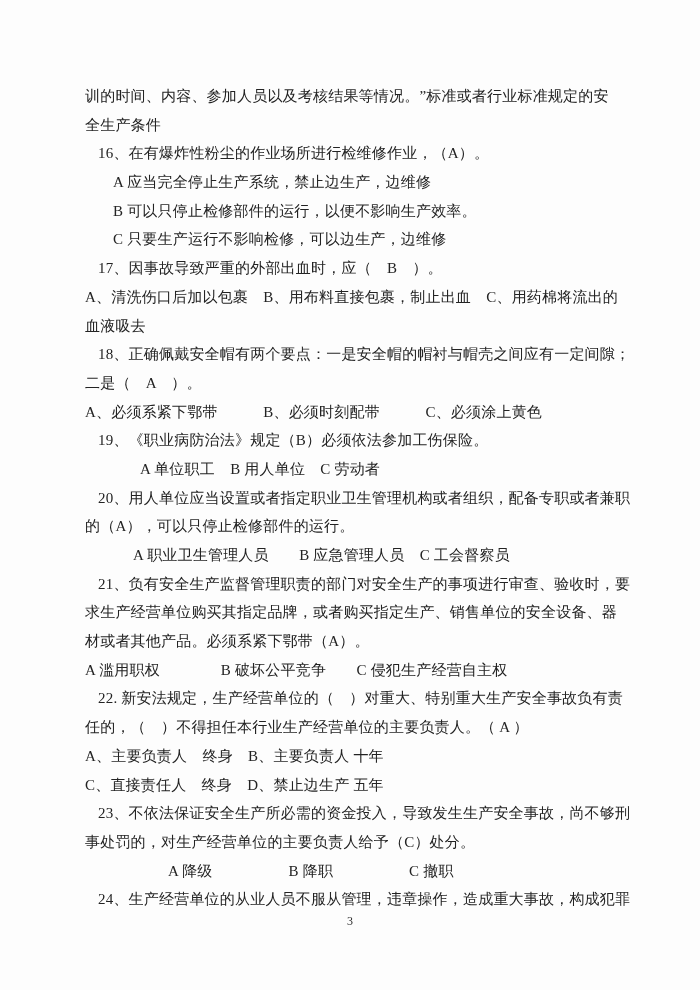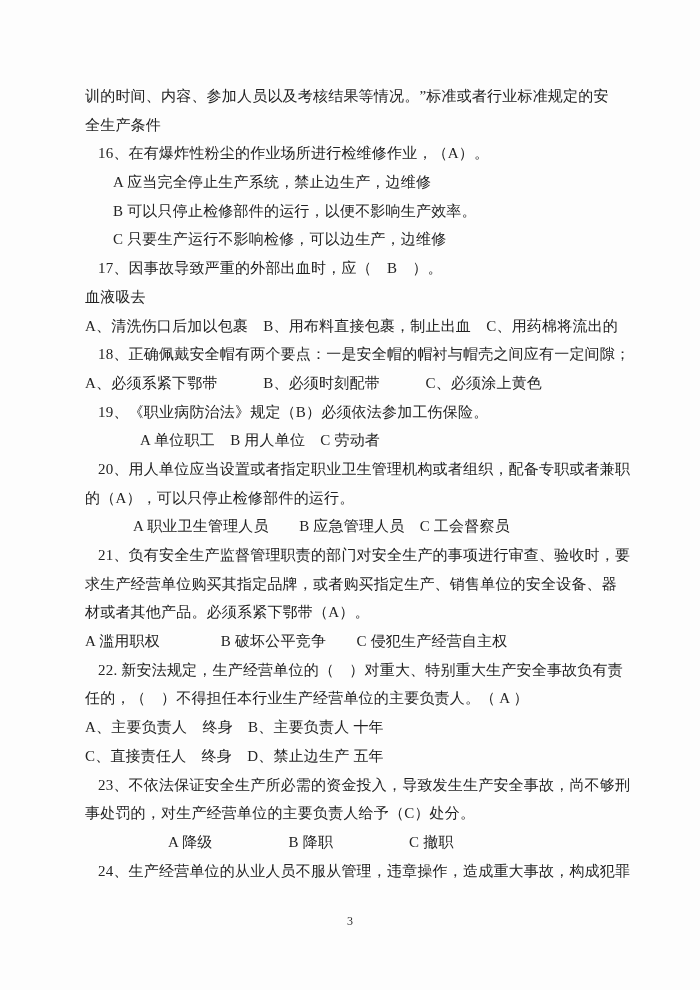--- a/index.html
+++ b/index.html
@@ -53,23 +53,24 @@
 
 <div class="page">
   <div class="text-block">
     <div class="ln cont">训的时间、内容、参加人员以及考核结果等情况。”标准或者行业标准规定的安</div>
     <div class="ln cont">全生产条件</div>
     <div class="ln q">16、在有爆炸性粉尘的作业场所进行检维修作业，（A）。</div>
     <div class="ln o1">A 应当完全停止生产系统，禁止边生产，边维修</div>
     <div class="ln o1">B 可以只停止检修部件的运行，以便不影响生产效率。</div>
     <div class="ln o1">C 只要生产运行不影响检修，可以边生产，边维修</div>
     <div class="ln q">17、因事故导致严重的外部出血时，应（　B　）。</div>
+    <div class="ln cont">A、清洗伤口后加以包裹　B、用布料直接包裹，制止出血　C、用药棉将流出的</div>
     <div class="ln cont">血液吸去</div>
-    <div class="ln cont">A、清洗伤口后加以包裹　B、用布料直接包裹，制止出血　C、用药棉将流出的</div>
     <div class="ln q">18、正确佩戴安全帽有两个要点：一是安全帽的帽衬与帽壳之间应有一定间隙；</div>
+    <div class="ln cont">二是（　A　）。</div>
     <div class="ln cont">A、必须系紧下鄂带　　　B、必须时刻配带　　　C、必须涂上黄色</div>
     <div class="ln q">19、《职业病防治法》规定（B）必须依法参加工伤保险。</div>
     <div class="ln o3">A 单位职工　B 用人单位　C 劳动者</div>
     <div class="ln q">20、用人单位应当设置或者指定职业卫生管理机构或者组织，配备专职或者兼职</div>
     <div class="ln cont">的（A），可以只停止检修部件的运行。</div>
     <div class="ln o2">A 职业卫生管理人员　　B 应急管理人员　C 工会督察员</div>
     <div class="ln q">21、负有安全生产监督管理职责的部门对安全生产的事项进行审查、验收时，要</div>
     <div class="ln cont">求生产经营单位购买其指定品牌，或者购买指定生产、销售单位的安全设备、器</div>
     <div class="ln cont">材或者其他产品。必须系紧下鄂带（A）。</div>
     <div class="ln cont">A 滥用职权　　　　B 破坏公平竞争　　C 侵犯生产经营自主权</div>

